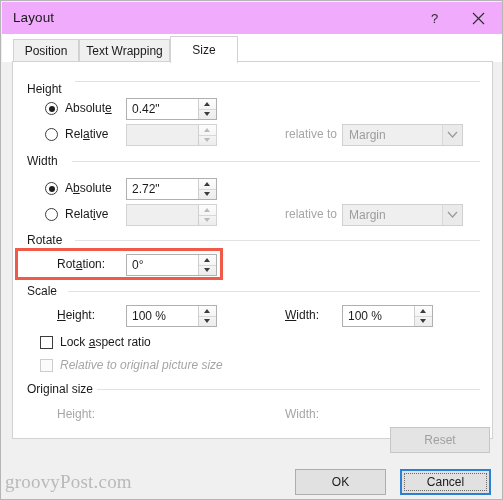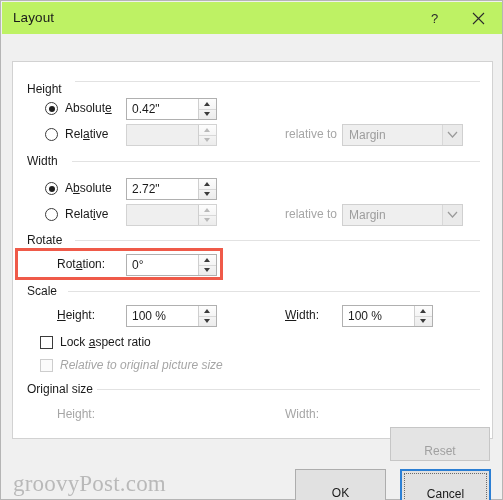--- a/index.html
+++ b/index.html
@@ -26,21 +26,21 @@
     box-sizing: border-box;
     border: 1px solid #b5b5b5;
   }
 
   
   #titlebar {
     position: absolute;
     left: 1px; top: 1px;
     width: 500px;
     height: 32px;
-    background: #bef264;
+    background: #f0abfc;
   }
   #title-text {
     position: absolute;
     left: 11px; top: 8px;
     font-size: 13.5px;
     color: #1a1a1a;
     letter-spacing: .1px;
   }
   .titlebtn {
     position: absolute;
@@ -257,21 +257,21 @@
   .btn {
     position: absolute;
     box-sizing: border-box;
     background: #e1e1e1;
     border: 1px solid #adadad;
     font-family: "Liberation Sans", sans-serif;
     font-size: 12px;
     color: #1a1a1a;
     text-align: center;
     cursor: default;
-    padding: 16px;
+    padding: 4px;
   }
   .btn.disabled { color: #a0a0a0; border-color: #c6c6c6; background: #e4e4e4; }
   .btn.focused {
     border: 2px solid #2b7fd4;
     background: #e1e1e1;
   }
   .btn.focused .fdash {
     position: absolute;
     left: 2px; top: 2px; right: 2px; bottom: 2px;
     border: 1px dotted #6b6b6b;
@@ -285,23 +285,23 @@
     width: 208px; height: 32px;
     box-sizing: border-box;
     border: 3px solid #ef5a49;
     pointer-events: none;
     z-index: 9;
   }
 
   
   #watermark {
     position: absolute;
-    left: 12px; top: 470px;
+    left: 4px; top: 470px;
     font-family: "Liberation Serif", serif;
-    font-size: 23px;
+    font-size: 19px;
     color: #b9b9b9;
     letter-spacing: .2px;
   }
 </style>
 </head>
 <body>
 
 <div id="dialog">
 
   <div id="titlebar">
@@ -317,20 +317,25 @@
 
     <button class="titlebtn" id="close-btn">
       <span>
         <svg width="13" height="13" viewBox="0 0 13 13">
           <path d="M1 1 L12 12 M12 1 L1 12" stroke="#2b2b2b" stroke-width="1.1" fill="none"></path>
         </svg>
       </span>
     </button>
   </div>
 
+  <div id="tabstrip">
+    <button class="tab" id="tab-position">Position</button>
+    <button class="tab" id="tab-text-wrapping">Text Wrapping</button>
+    <button class="tab active" id="tab-size">Size</button>
+  </div>
 
   <div id="page">
 
     <div class="group-label" style="left:14px; top:20px;">Height</div>
     <div class="group-rule" style="left:62px; top:19px; width:405px;"></div>
 
     <div class="radio-row" style="left:32px; top:38px;">
       <span class="radio checked"></span>
       <span class="rtext"><span>Absolut</span><span class="ul">e</span></span>
     </div>

